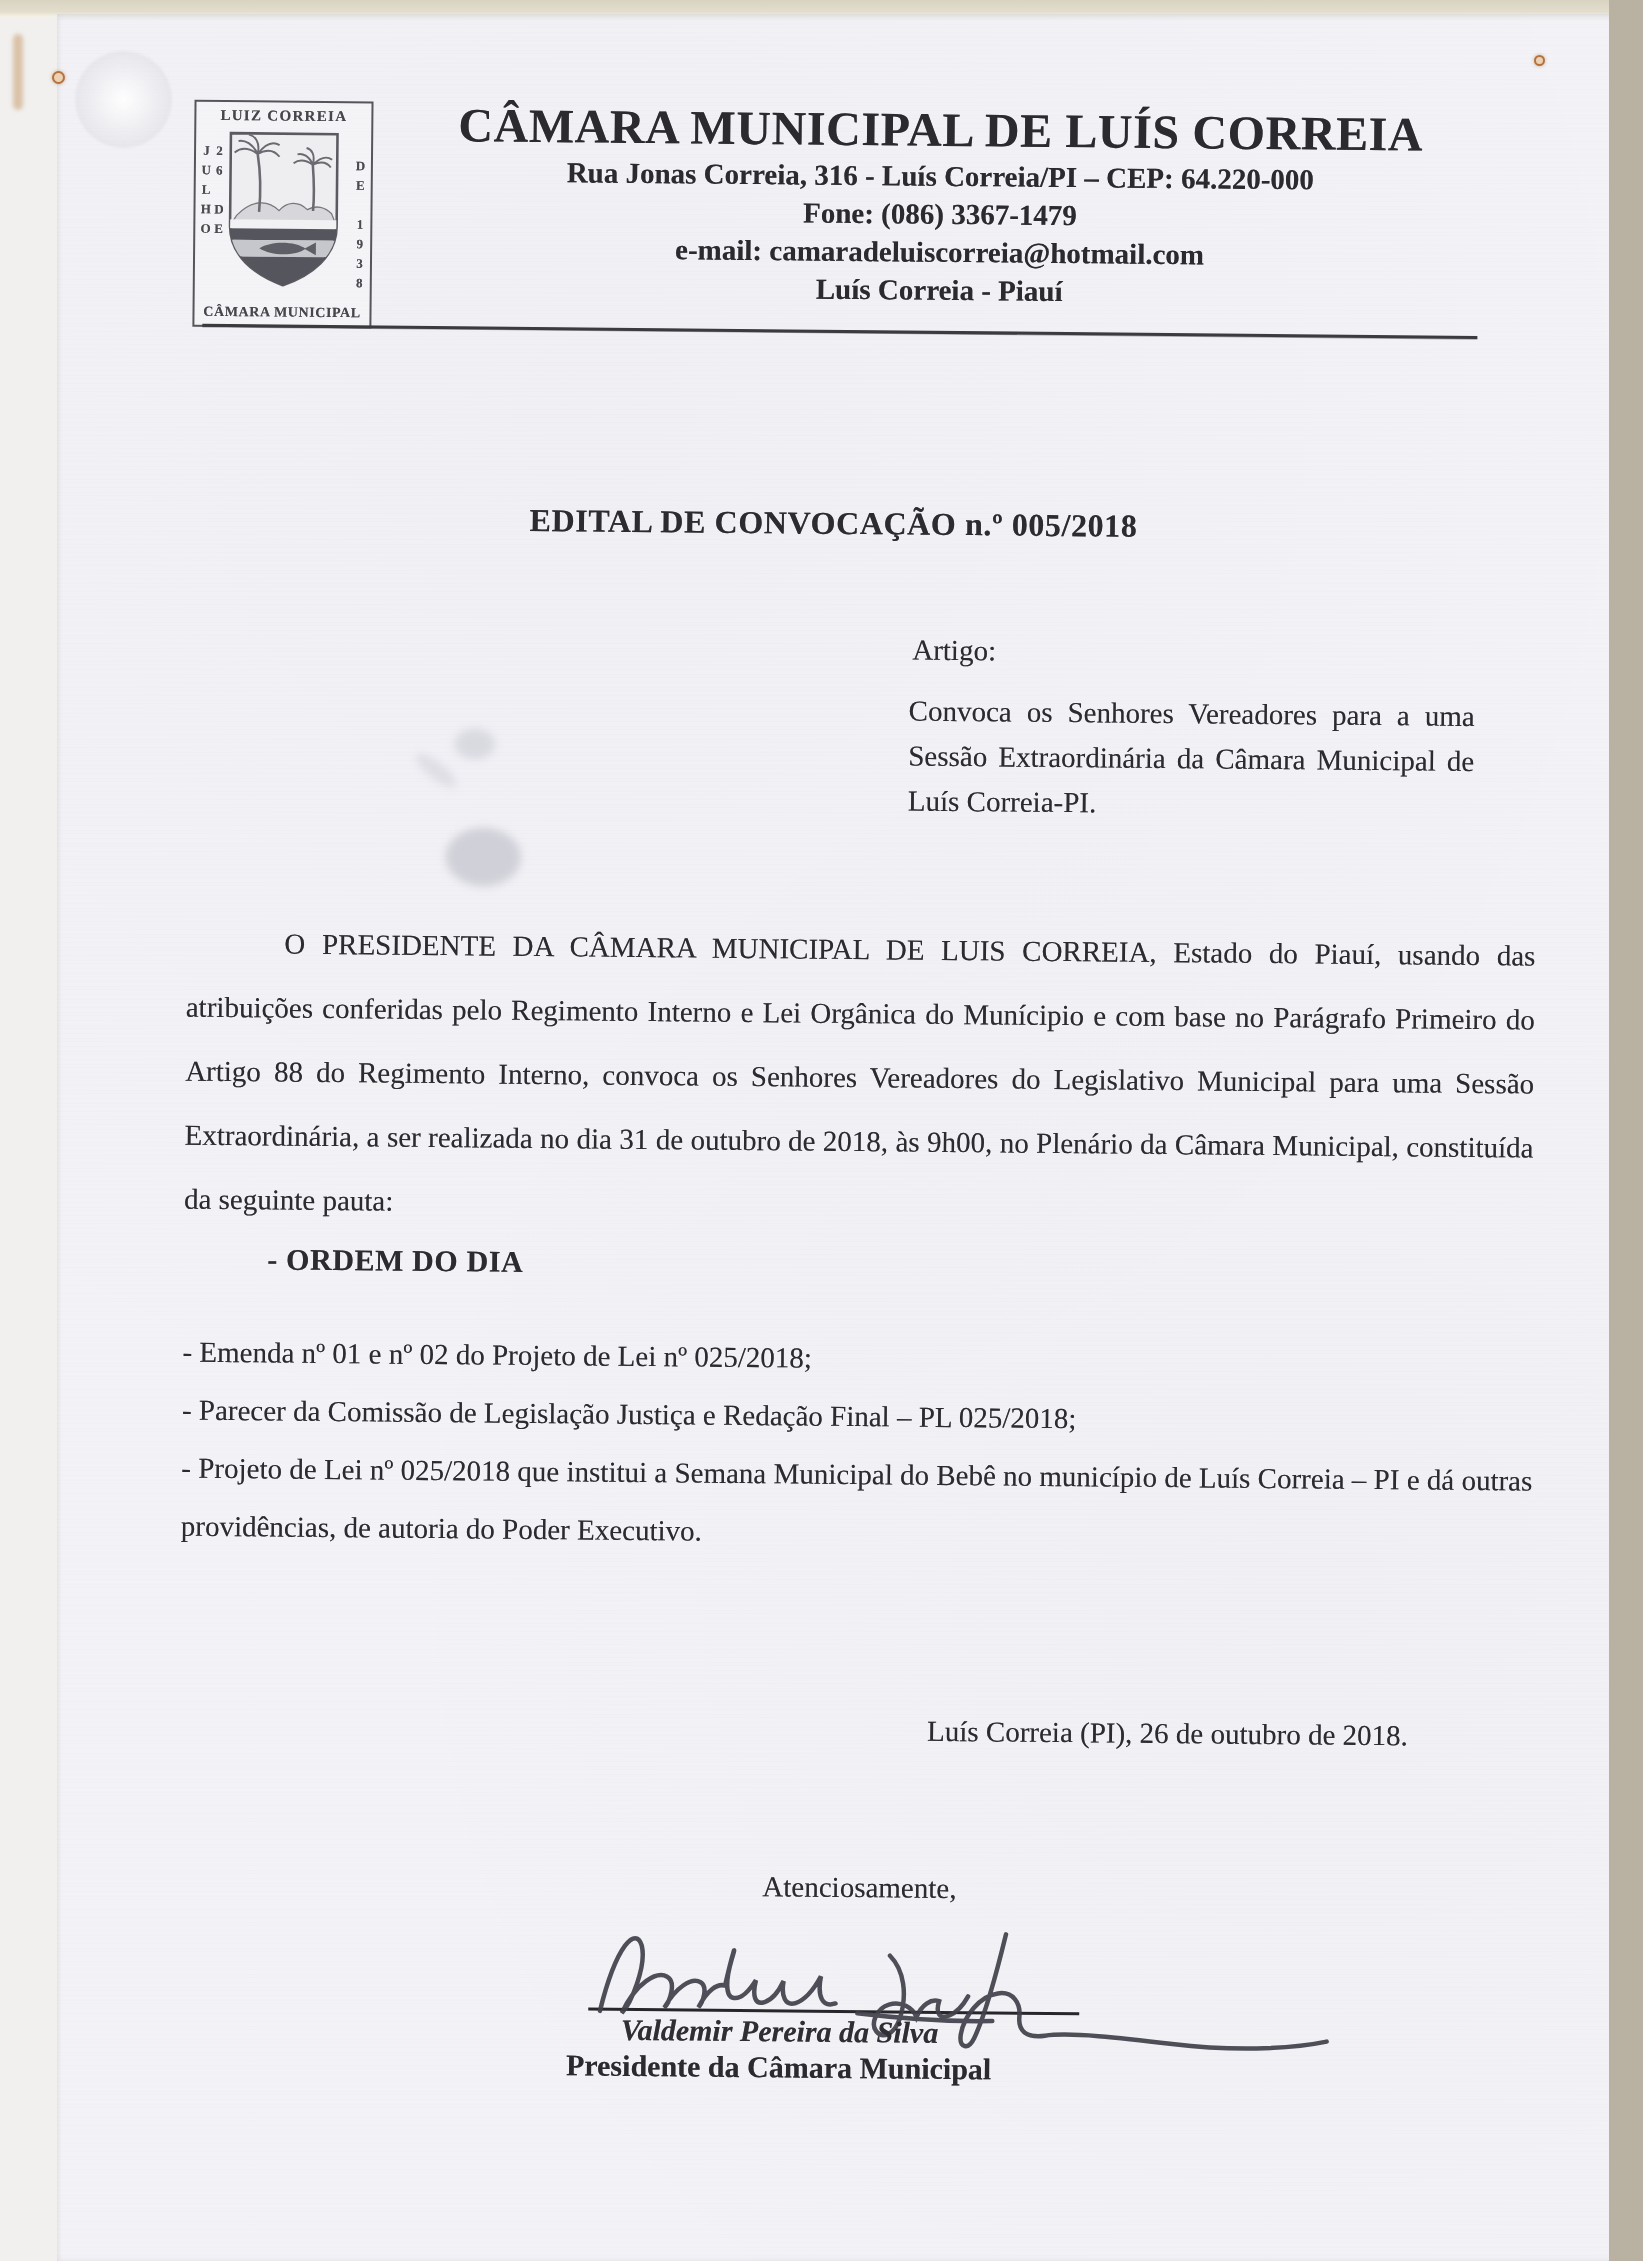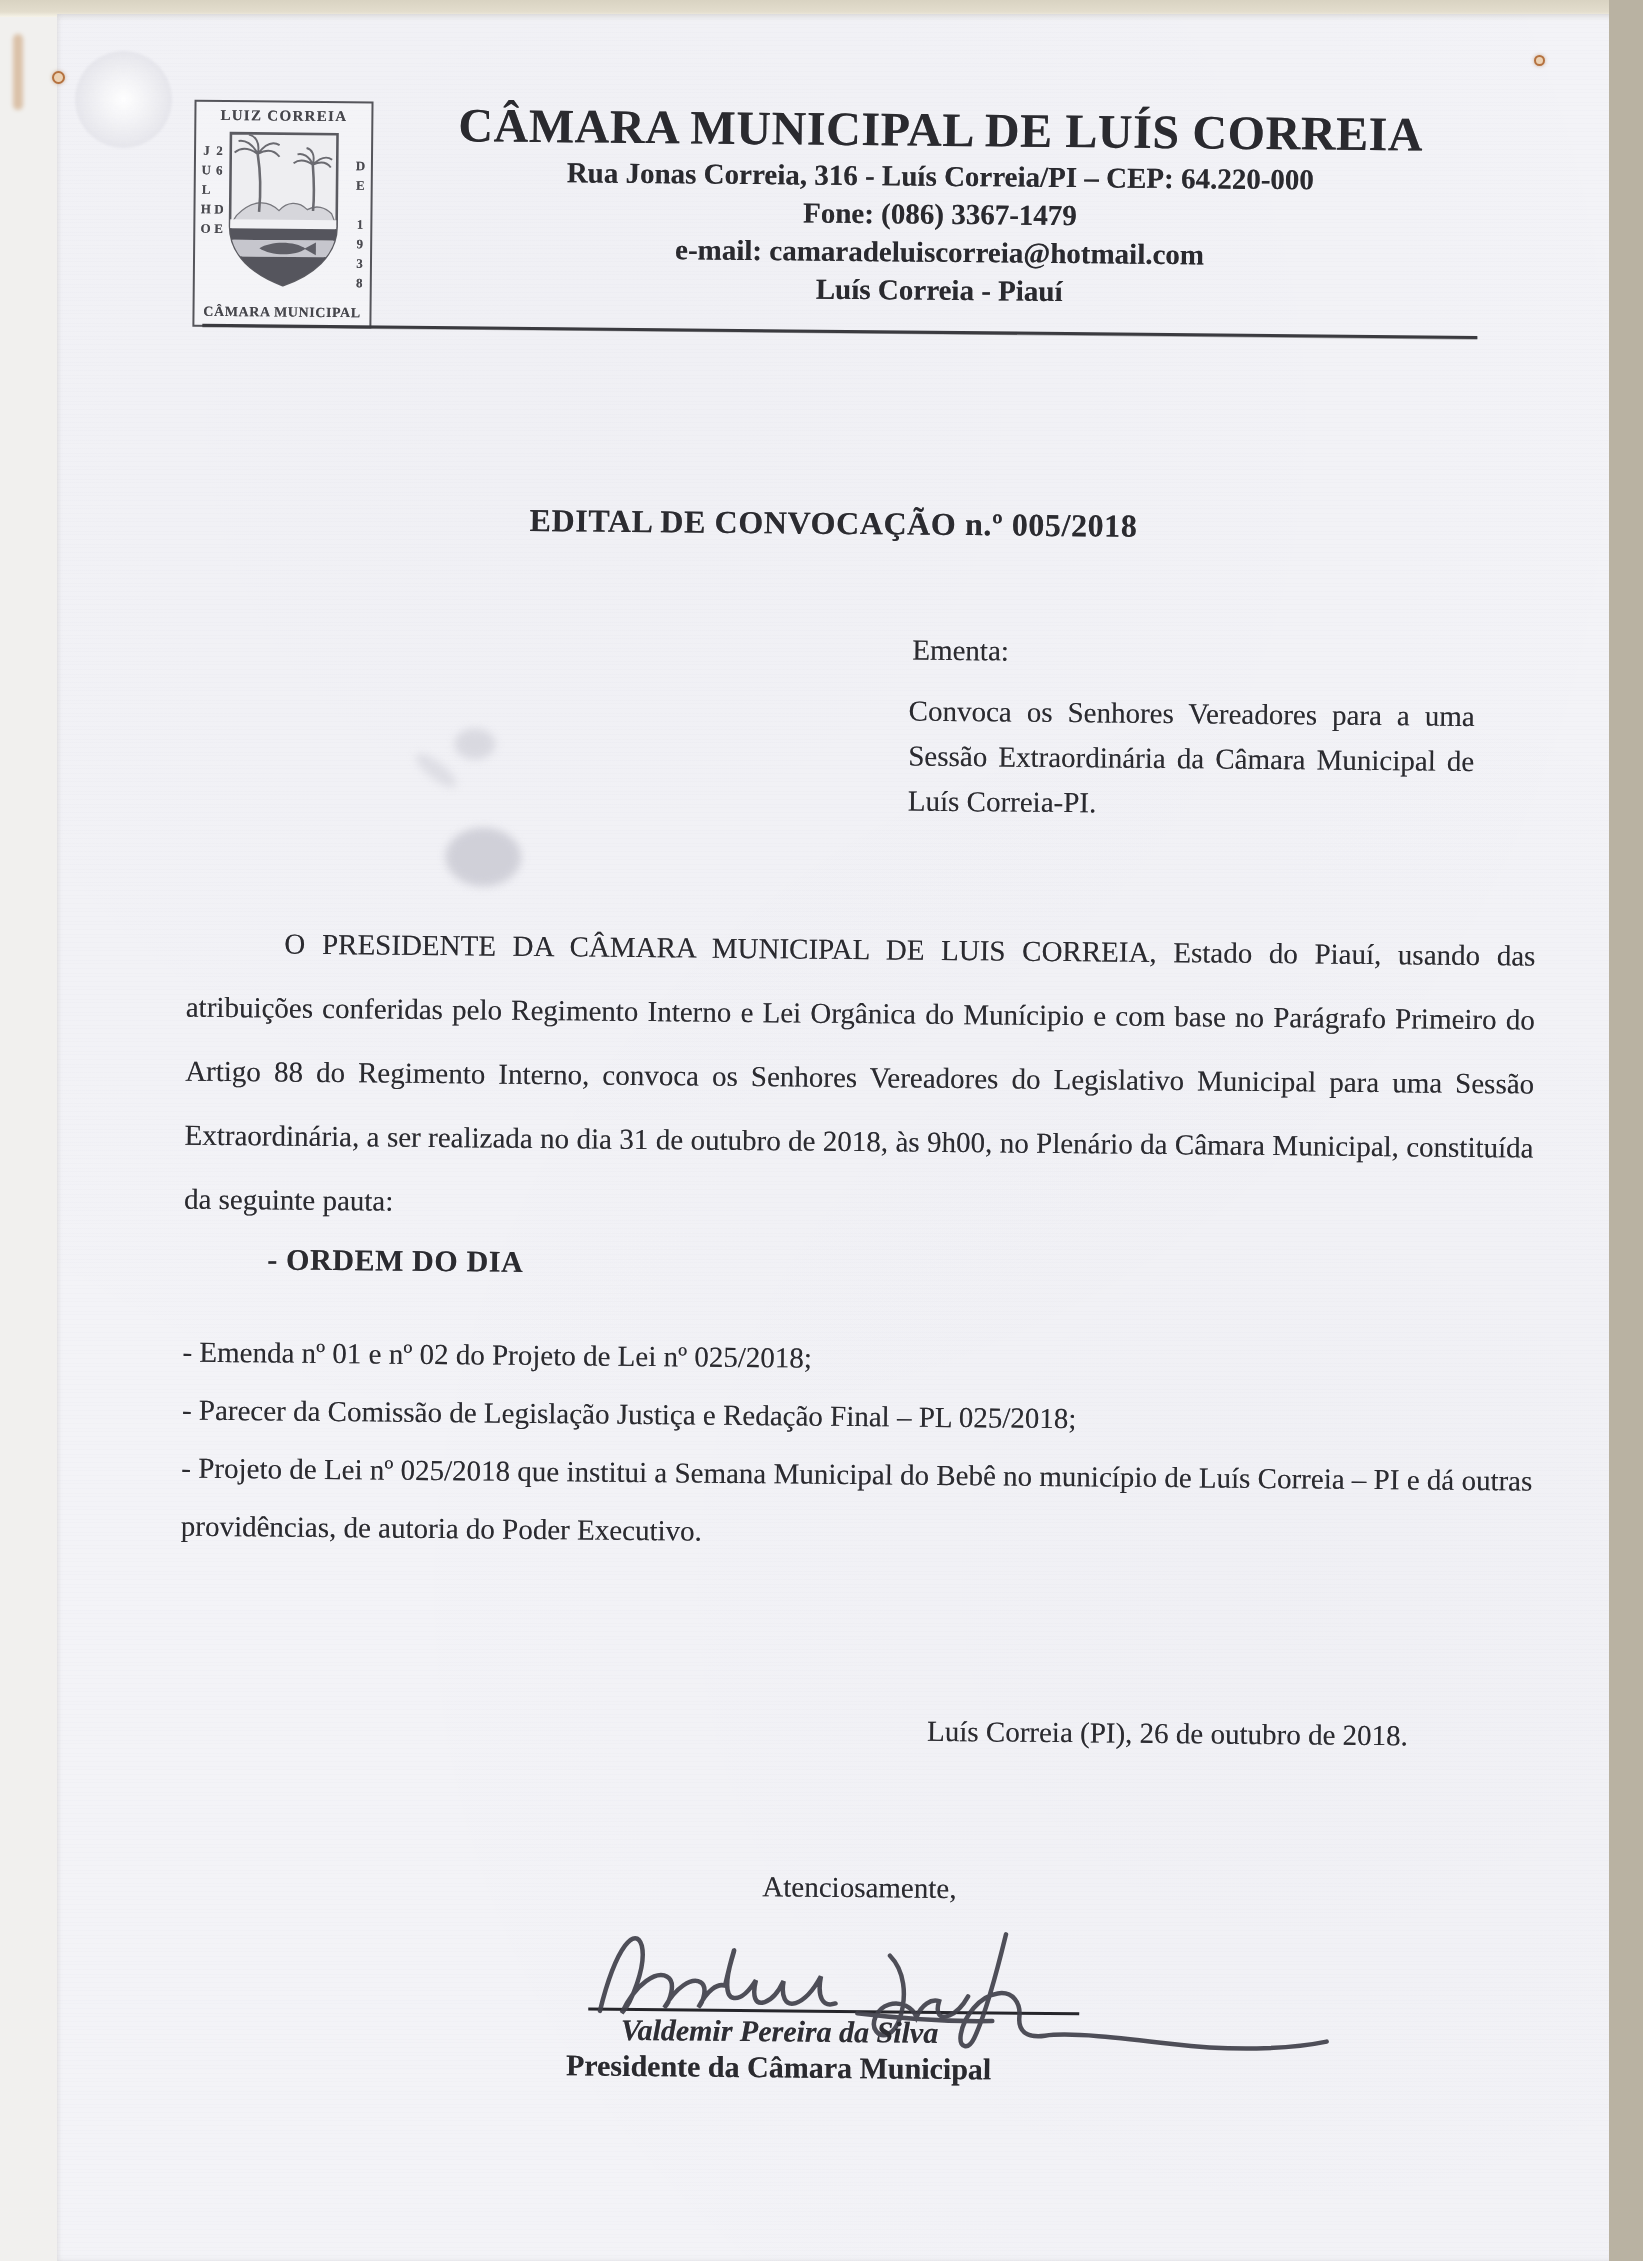--- a/index.html
+++ b/index.html
@@ -131,21 +131,21 @@
         <div class="org-line ink">Rua Jonas Correia, 316 - Luís Correia/PI – CEP: 64.220-000</div>
         <div class="org-line ink">Fone: (086) 3367-1479</div>
         <div class="org-line ink">e-mail: camaradeluiscorreia@hotmail.com</div>
         <div class="org-line ink">Luís Correia - Piauí</div>
       </div>
 
       <div class="abs divider"></div>
 
       <div class="abs doc-title ink">EDITAL DE CONVOCAÇÃO n.º 005/2018</div>
 
-      <div class="abs ementa-label ink">Ementa:</div>
+      <div class="abs ementa-label ink">Artigo:</div>
       <div class="abs ementa-text ink">Convoca os Senhores Vereadores para a uma Sessão Extraordinária da Câmara Municipal de Luís Correia-PI.</div>
 
       <div class="abs body-par ink">O PRESIDENTE DA CÂMARA MUNICIPAL DE LUIS CORREIA, Estado do Piauí, usando das atribuições conferidas pelo Regimento Interno e Lei Orgânica do Munícipio e com base no Parágrafo Primeiro do Artigo 88 do Regimento Interno, convoca os Senhores Vereadores do Legislativo Municipal para uma Sessão Extraordinária, a ser realizada no dia 31 de outubro de 2018, às 9h00, no Plenário da Câmara Municipal, constituída da seguinte pauta:</div>
 
       <div class="abs agenda-heading ink">- ORDEM DO DIA</div>
 
       <div class="abs agenda-list">
         <p class="ink">- Emenda nº 01 e nº 02 do Projeto de Lei nº 025/2018;</p>
         <p class="ink">- Parecer da Comissão de Legislação Justiça e Redação Final – PL 025/2018;</p>
         <p class="ink">- Projeto de Lei nº 025/2018 que institui a Semana Municipal do Bebê no município de Luís Correia – PI e dá outras providências, de autoria do Poder Executivo.</p>

